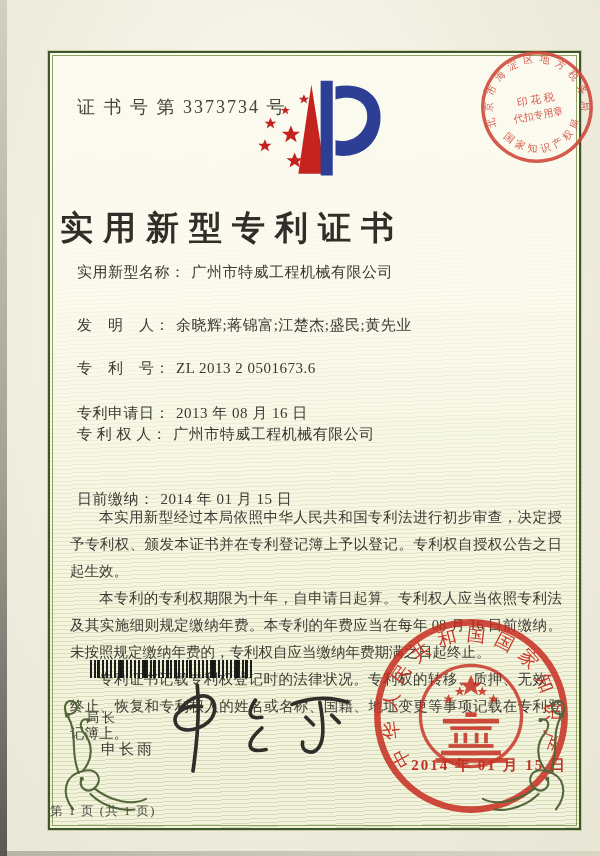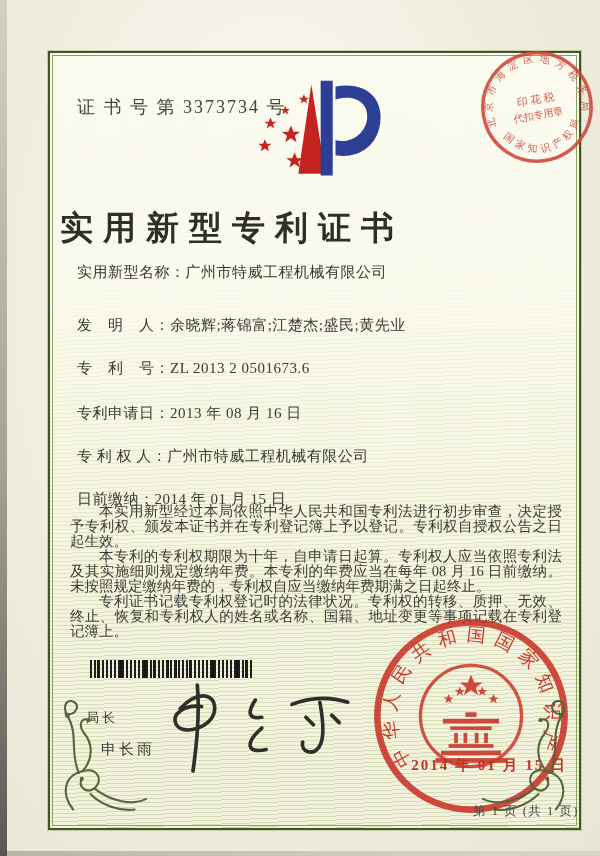--- a/index.html
+++ b/index.html
@@ -29,23 +29,23 @@
   .cert-no{position:absolute;left:27px;top:42px;font-size:18px;letter-spacing:2px;color:#45443c;}
 
   .logo{position:absolute;left:187px;top:22px;width:158px;height:112px;}
 
   .tax-stamp{position:absolute;left:429px;top:-4px;width:116px;height:116px;transform:rotate(-10deg);opacity:.88;}
 
   .title{position:absolute;left:0;right:0;top:132px;text-align:left;
     font-size:33px;font-weight:600;color:#2f2e28;letter-spacing:10px;text-indent:10px;margin-top:21px;}
 
   .field-row{position:absolute;left:27px;right:20px;font-size:15px;color:#3a3932;letter-spacing:.5px;white-space:nowrap;}
-  .flabel{margin-right:0;}
-
-  .paras{position:absolute;left:20px;top:451px;width:492px;font-size:14.5px;line-height:15px;
+  .flabel{margin-right:6px;}
+
+  .paras{position:absolute;left:20px;top:451px;width:492px;font-size:14.5px;line-height:27px;
     color:#3c3b33;text-align:justify;}
   .paras p{margin:0;text-indent:2em;}
 
   .barcode{position:absolute;left:40px;top:607px;width:164px;height:18px;
     background:
       repeating-linear-gradient(90deg,#1e1e1c 0 2px,transparent 2px 4px),
       repeating-linear-gradient(90deg,transparent 0 7px,#151513 7px 10px,transparent 10px 17px,#151513 17px 18px,transparent 18px 23px);
   }
 
   .sig-title{position:absolute;left:36px;top:656px;font-size:13px;letter-spacing:3px;color:#3a3932;}
@@ -53,21 +53,21 @@
   .signature{position:absolute;left:100px;top:622px;width:215px;height:105px;}
 
   .nat-seal{position:absolute;left:318px;top:560px;width:206px;height:206px;opacity:.92;}
   .seal-date{position:absolute;left:334px;top:703px;width:210px;font-size:15px;font-weight:700;
     color:#bf3425;letter-spacing:2px;text-align:center;}
 
   .flourish{position:absolute;bottom:4px;width:96px;height:150px;}
   .flourish.bl{left:2px;}
   .flourish.br{right:2px;transform:scaleX(-1);}
 
-  .footer{position:absolute;left:0;right:0;top:750px;text-align:right;
+  .footer{position:absolute;left:0;right:0;top:750px;text-align:left;
     font-size:12.5px;letter-spacing:1.5px;color:#4b4a40;}
 </style>
 </head>
 <body>
 
 <div class="edge-left"></div>
 <div class="edge-bottom"></div>
 
 <div class="frame">
 
@@ -112,21 +112,21 @@
   </div>
   <div class="field-row" style="top:263px">
     <span class="flabel">发　明　人：</span><span class="fvalue">余晓辉;蒋锦富;江楚杰;盛民;黄先业</span>
   </div>
   <div class="field-row" style="top:306px">
     <span class="flabel">专　利　号：</span><span class="fvalue">ZL 2013 2 0501673.6</span>
   </div>
   <div class="field-row" style="top:351px">
     <span class="flabel">专利申请日：</span><span class="fvalue">2013 年 08 月 16 日</span>
   </div>
-  <div class="field-row" style="top:394px">
+  <div class="field-row" style="top:372px">
     <span class="flabel">专 利 权 人：</span><span class="fvalue">广州市特威工程机械有限公司</span>
   </div>
   <div class="field-row" style="top:437px">
     <span class="flabel">日前缴纳：</span><span class="fvalue">2014 年 01 月 15 日</span>
   </div>
 
   <div class="paras">
     <p>本实用新型经过本局依照中华人民共和国专利法进行初步审查，决定授予专利权、颁发本证书并在专利登记簿上予以登记。专利权自授权公告之日起生效。</p>
     <p>本专利的专利权期限为十年，自申请日起算。专利权人应当依照专利法及其实施细则规定缴纳年费。本专利的年费应当在每年 08 月 16 日前缴纳。未按照规定缴纳年费的，专利权自应当缴纳年费期满之日起终止。</p>
     <p>专利证书记载专利权登记时的法律状况。专利权的转移、质押、无效、终止、恢复和专利权人的姓名或名称、国籍、地址变更等事项记载在专利登记簿上。</p>

